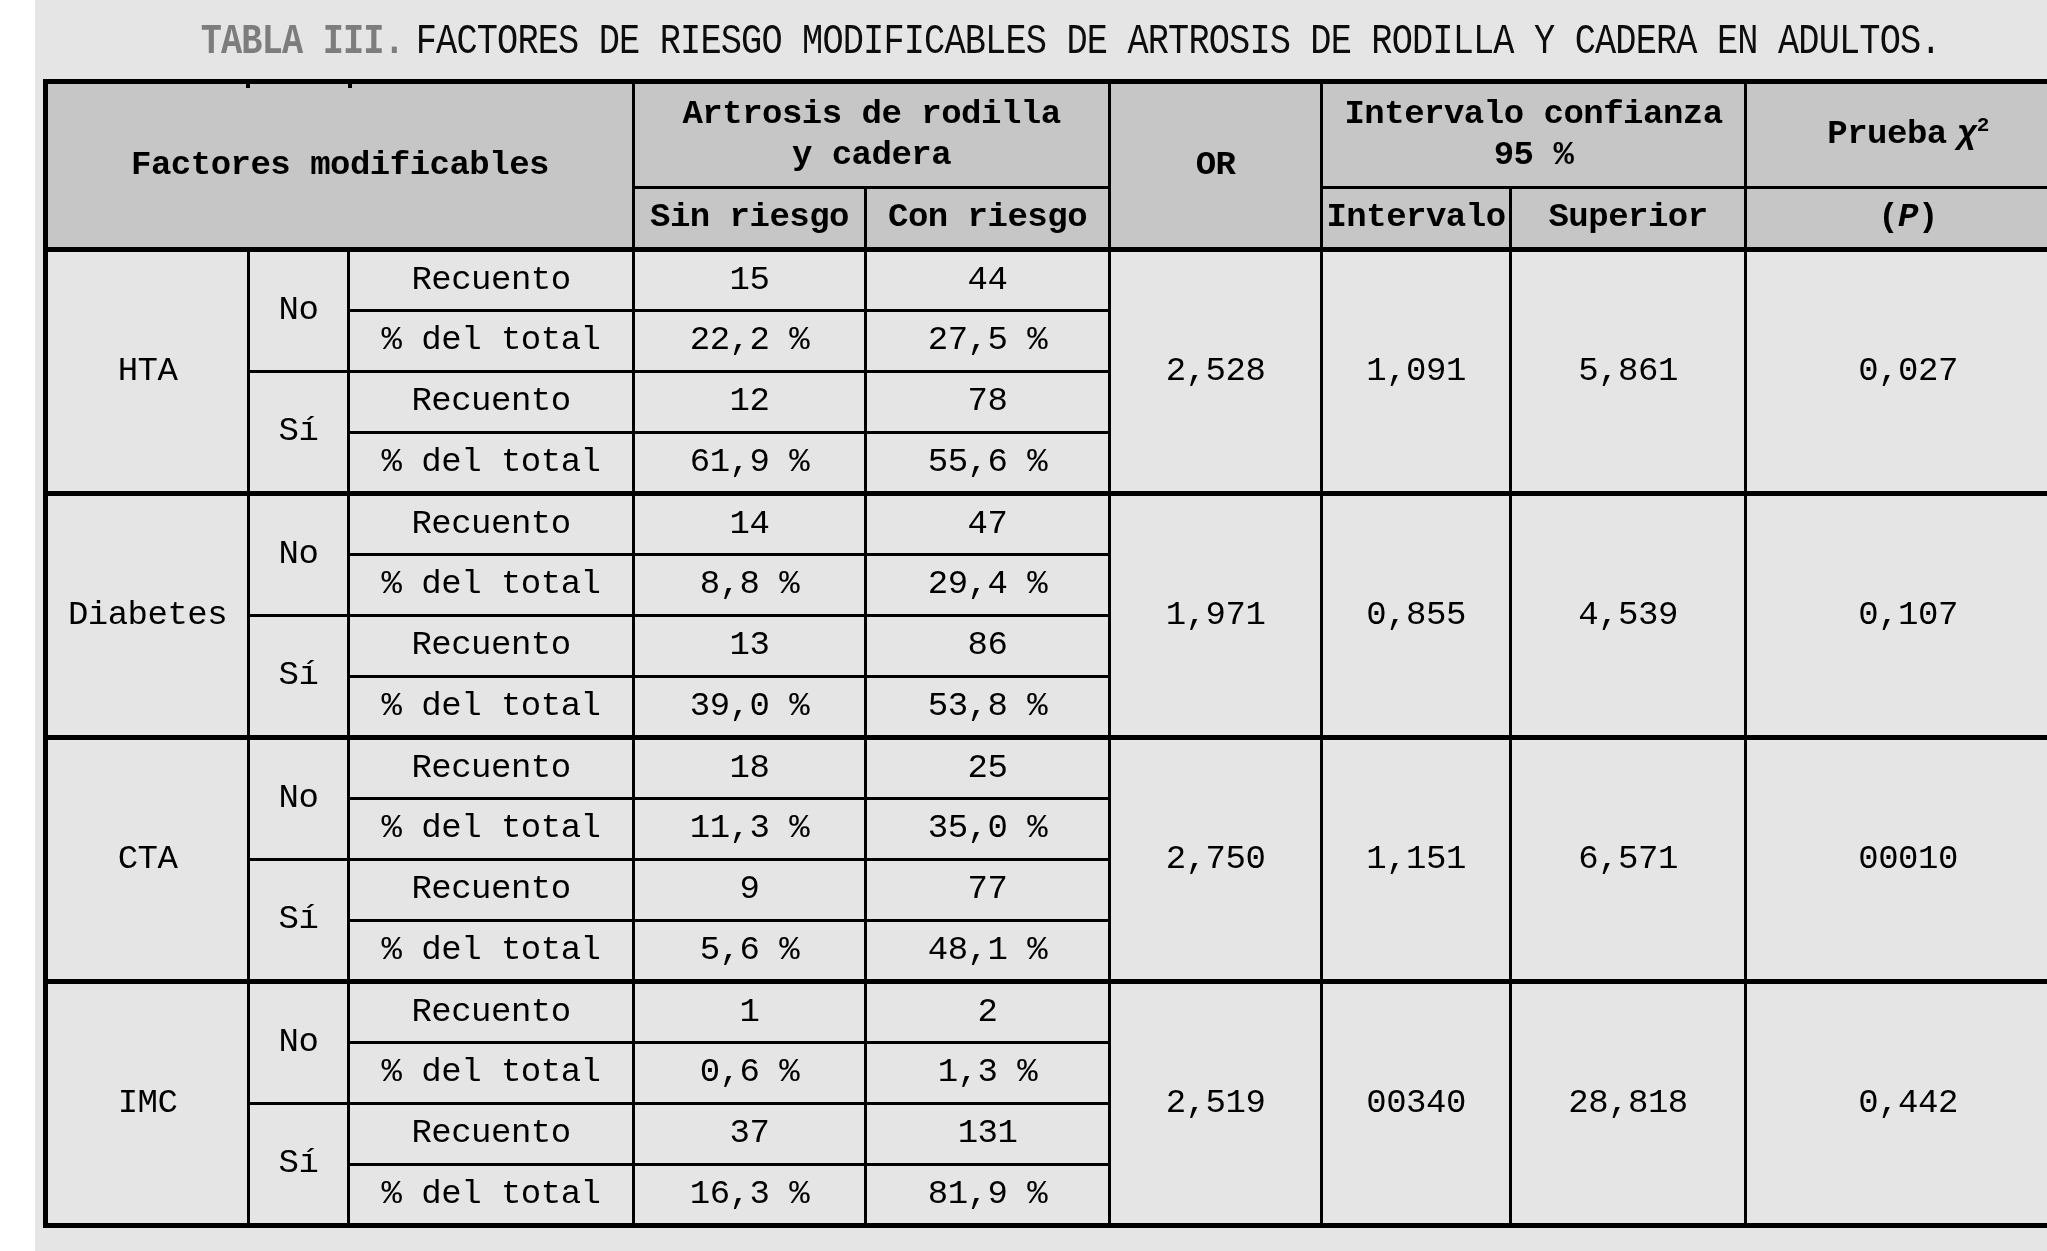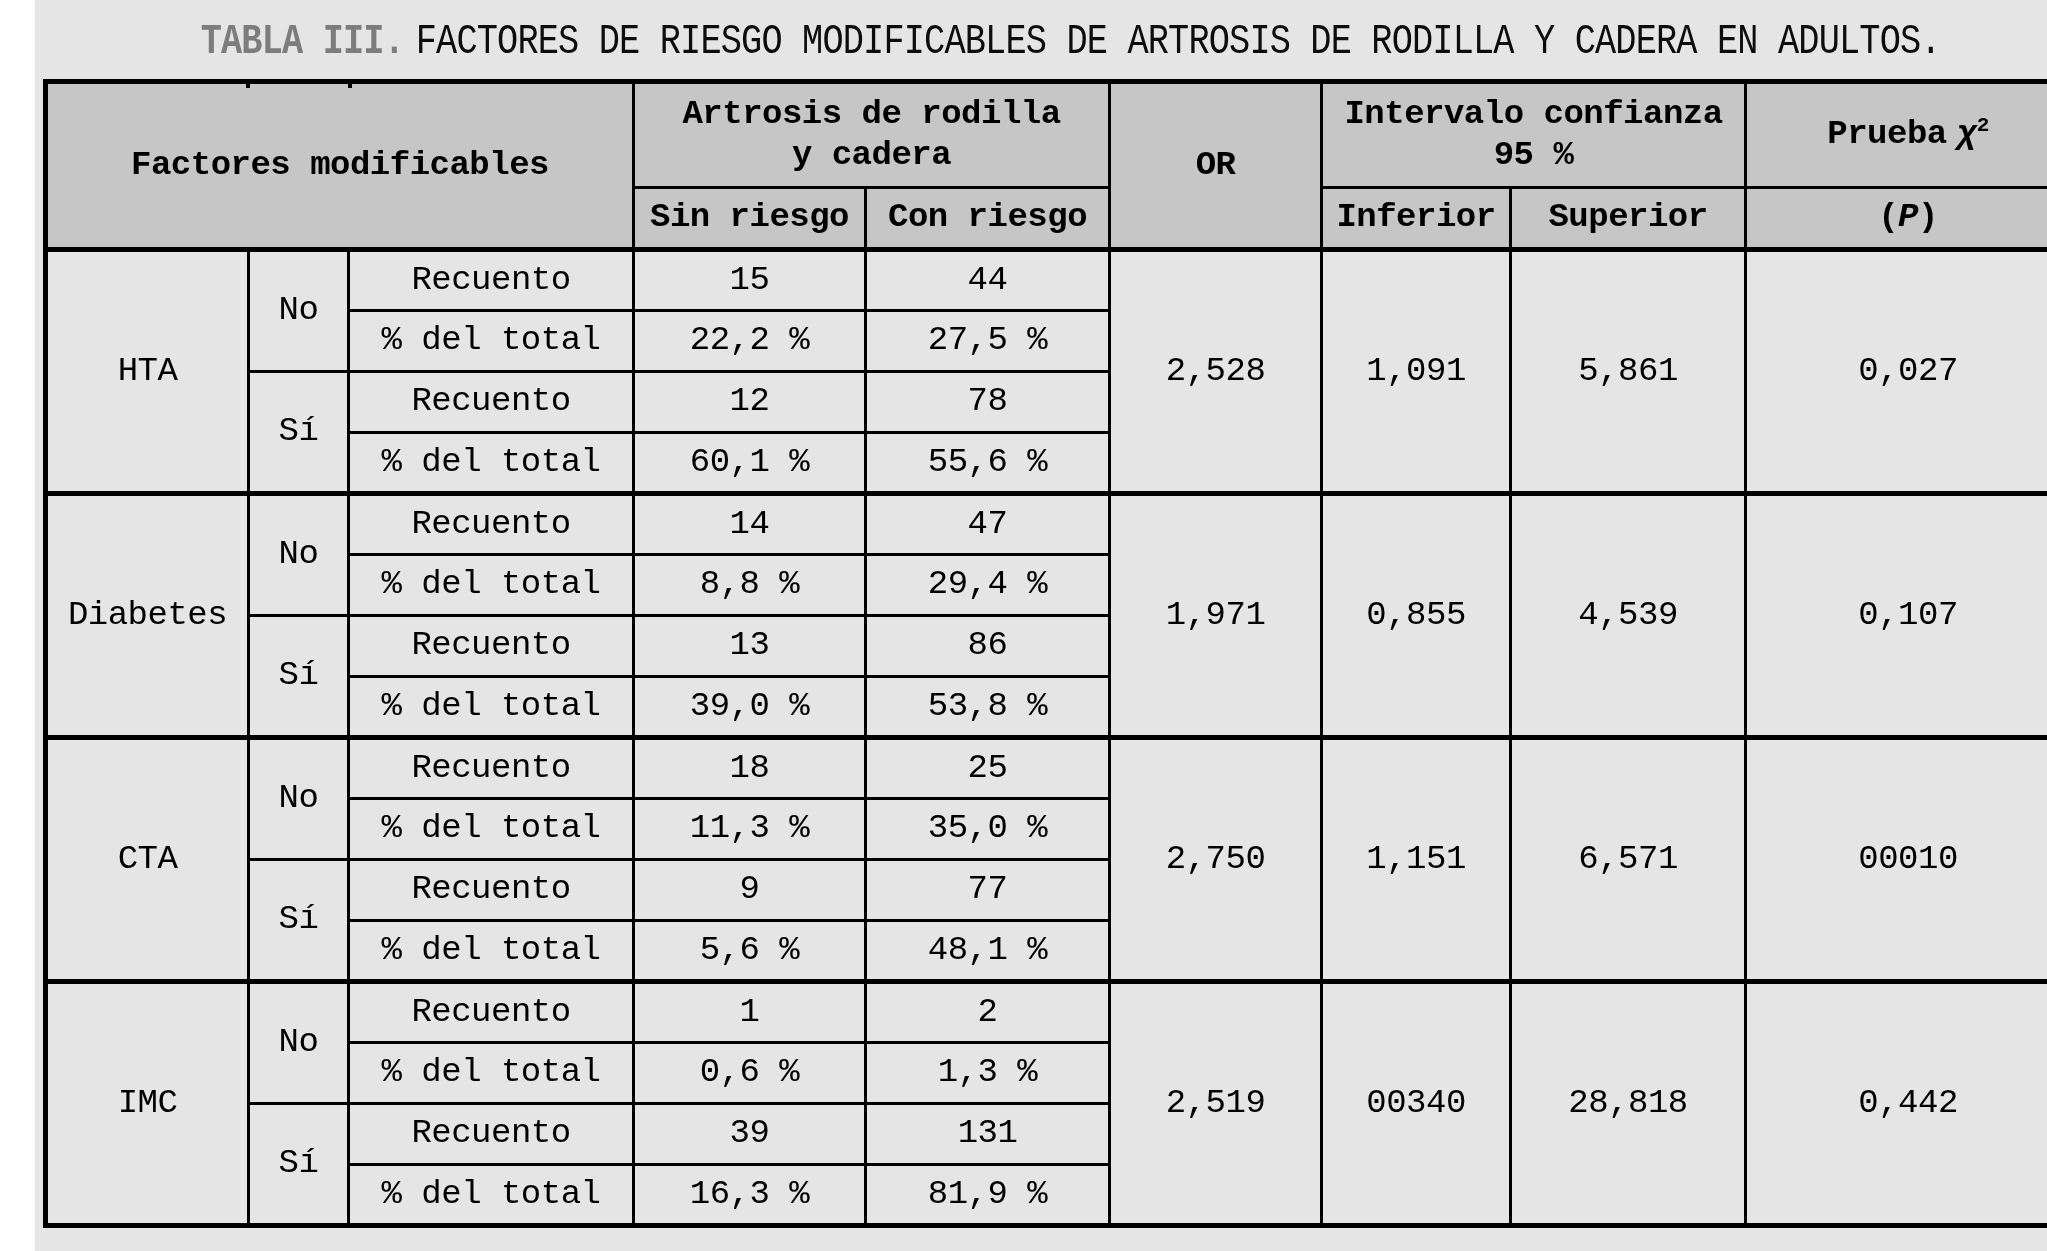--- a/index.html
+++ b/index.html
@@ -102,21 +102,21 @@
             <div>Intervalo confianza</div>
             <div>95 %</div>
           </th>
           <th>
             <span>Prueba</span><span class="chi">χ</span><sup class="exp">2</sup>
           </th>
         </tr>
         <tr class="hr2">
           <th>Sin riesgo</th>
           <th>Con riesgo</th>
-          <th>Inferior</th>
+          <th>Intervalo</th>
           <th>Superior</th>
           <th>
             <span>(</span><span class="it">P</span><span>)</span>
           </th>
         </tr>
       </thead>
       <tbody>
 
         <tr class="gfirst">
           <td rowspan="4">HTA</td>
@@ -135,21 +135,21 @@
           <td>27,5 %</td>
         </tr>
         <tr>
           <td rowspan="2">Sí</td>
           <td>Recuento</td>
           <td>12</td>
           <td>78</td>
         </tr>
         <tr>
           <td>% del total</td>
-          <td>60,1 %</td>
+          <td>61,9 %</td>
           <td>55,6 %</td>
         </tr>
 
         <tr class="gfirst">
           <td rowspan="4">Diabetes</td>
           <td rowspan="2">No</td>
           <td>Recuento</td>
           <td>14</td>
           <td>47</td>
           <td rowspan="4">1,971</td>
@@ -214,21 +214,21 @@
           <td rowspan="4">0,442</td>
         </tr>
         <tr>
           <td>% del total</td>
           <td>0,6 %</td>
           <td>1,3 %</td>
         </tr>
         <tr>
           <td rowspan="2">Sí</td>
           <td>Recuento</td>
-          <td>39</td>
+          <td>37</td>
           <td>131</td>
         </tr>
         <tr>
           <td>% del total</td>
           <td>16,3 %</td>
           <td>81,9 %</td>
         </tr>
 
       </tbody>
     </table>

